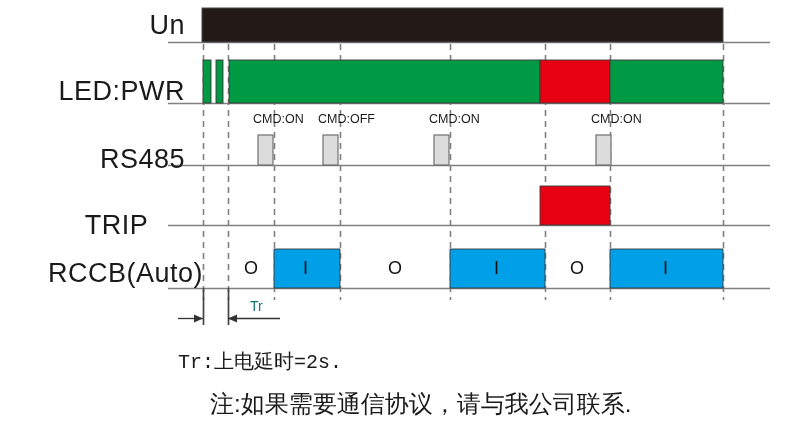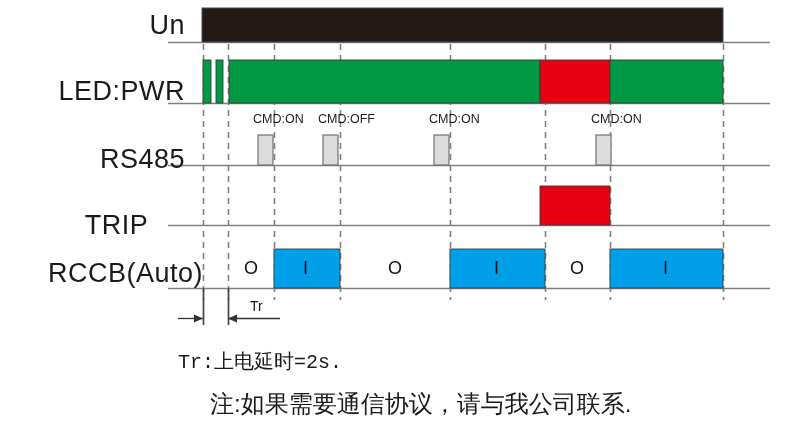--- a/index.html
+++ b/index.html
@@ -54,21 +54,21 @@
     font-family: Liberation Sans, sans-serif;
   }
   .note-mono {
     font-family: Liberation Mono, monospace;
     font-size: 20px;
     letter-spacing: 0px;
   }
   .tr-label {
     position: absolute;
     font-size: 14px;
-    color: #0f172a;
+    color: #0f766e;
     font-family: "Liberation Sans", sans-serif;
   }
 </style>
 </head>
 <body>
 
 <div id="diagram">
   <svg id="svg-root" width="790" height="427" viewBox="0 0 790 427">
       <line x1="203.5" y1="44" x2="203.5" y2="300" stroke="#808080" stroke-width="1.6" stroke-dasharray="6,5"></line>
       <line x1="228.5" y1="44" x2="228.5" y2="300" stroke="#808080" stroke-width="1.6" stroke-dasharray="6,5"></line>

